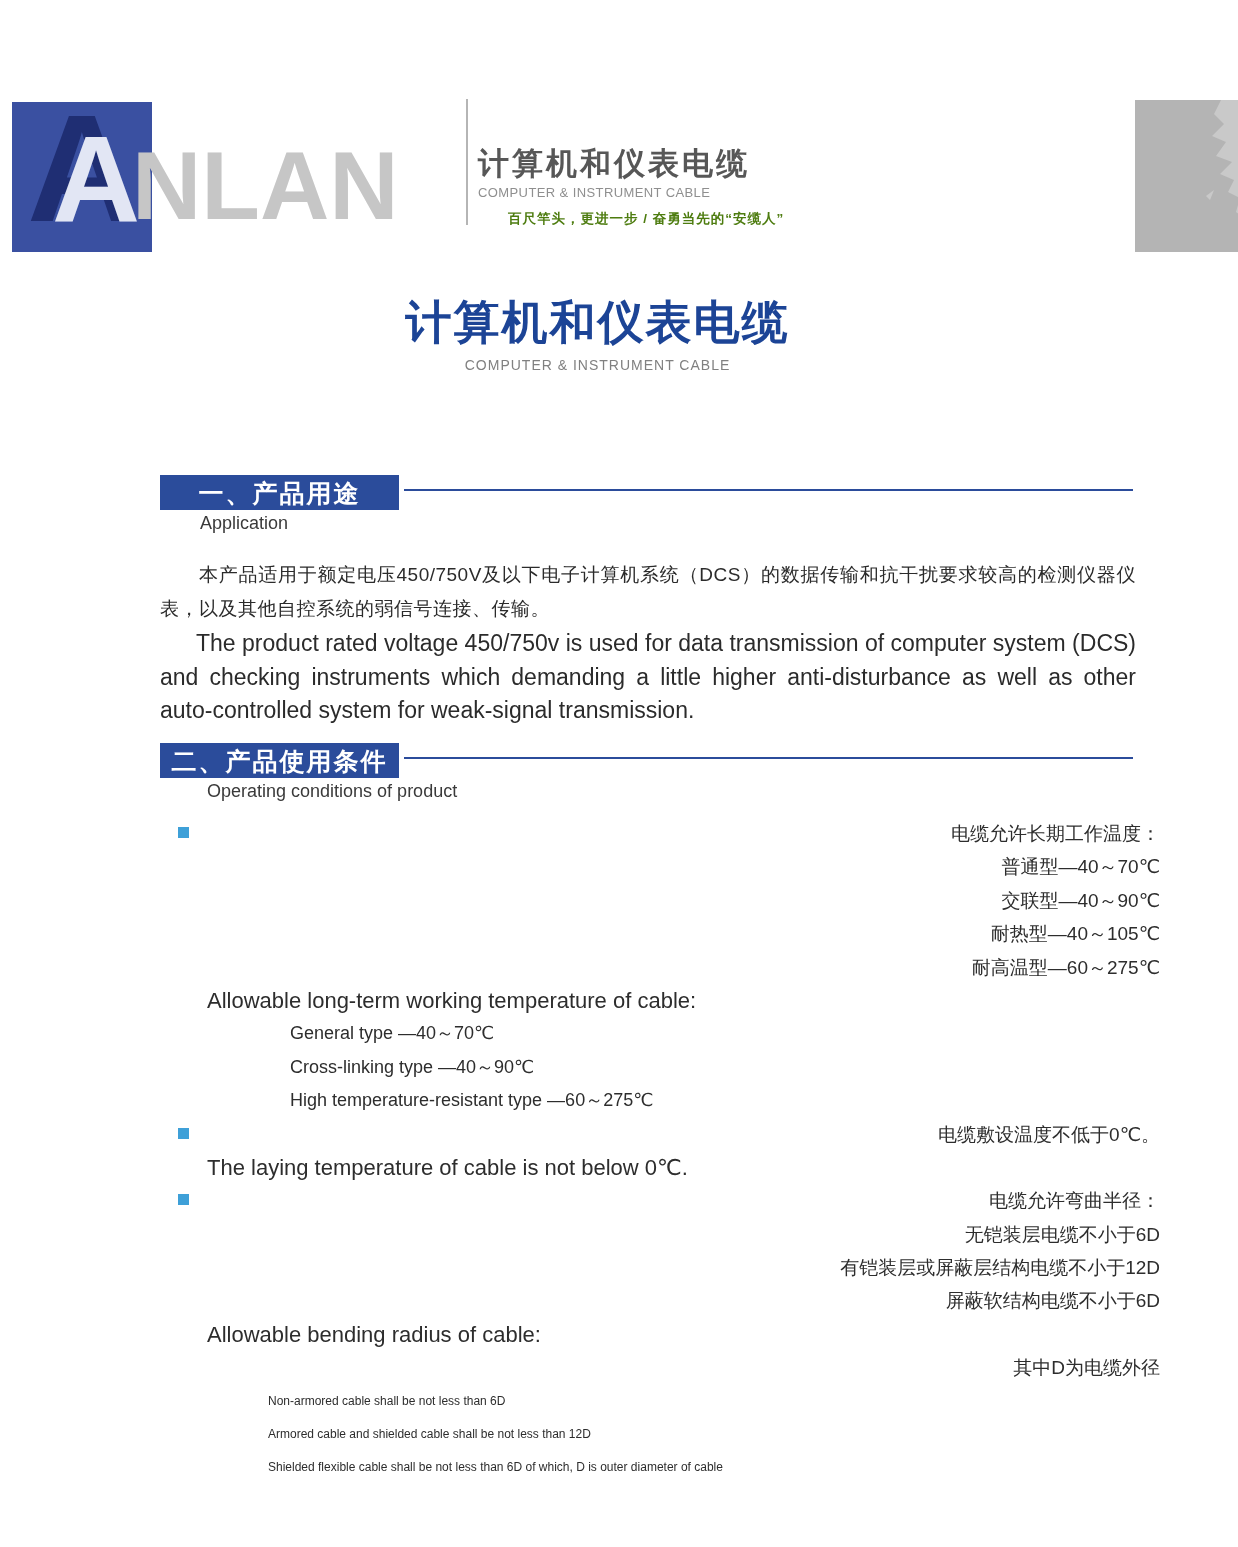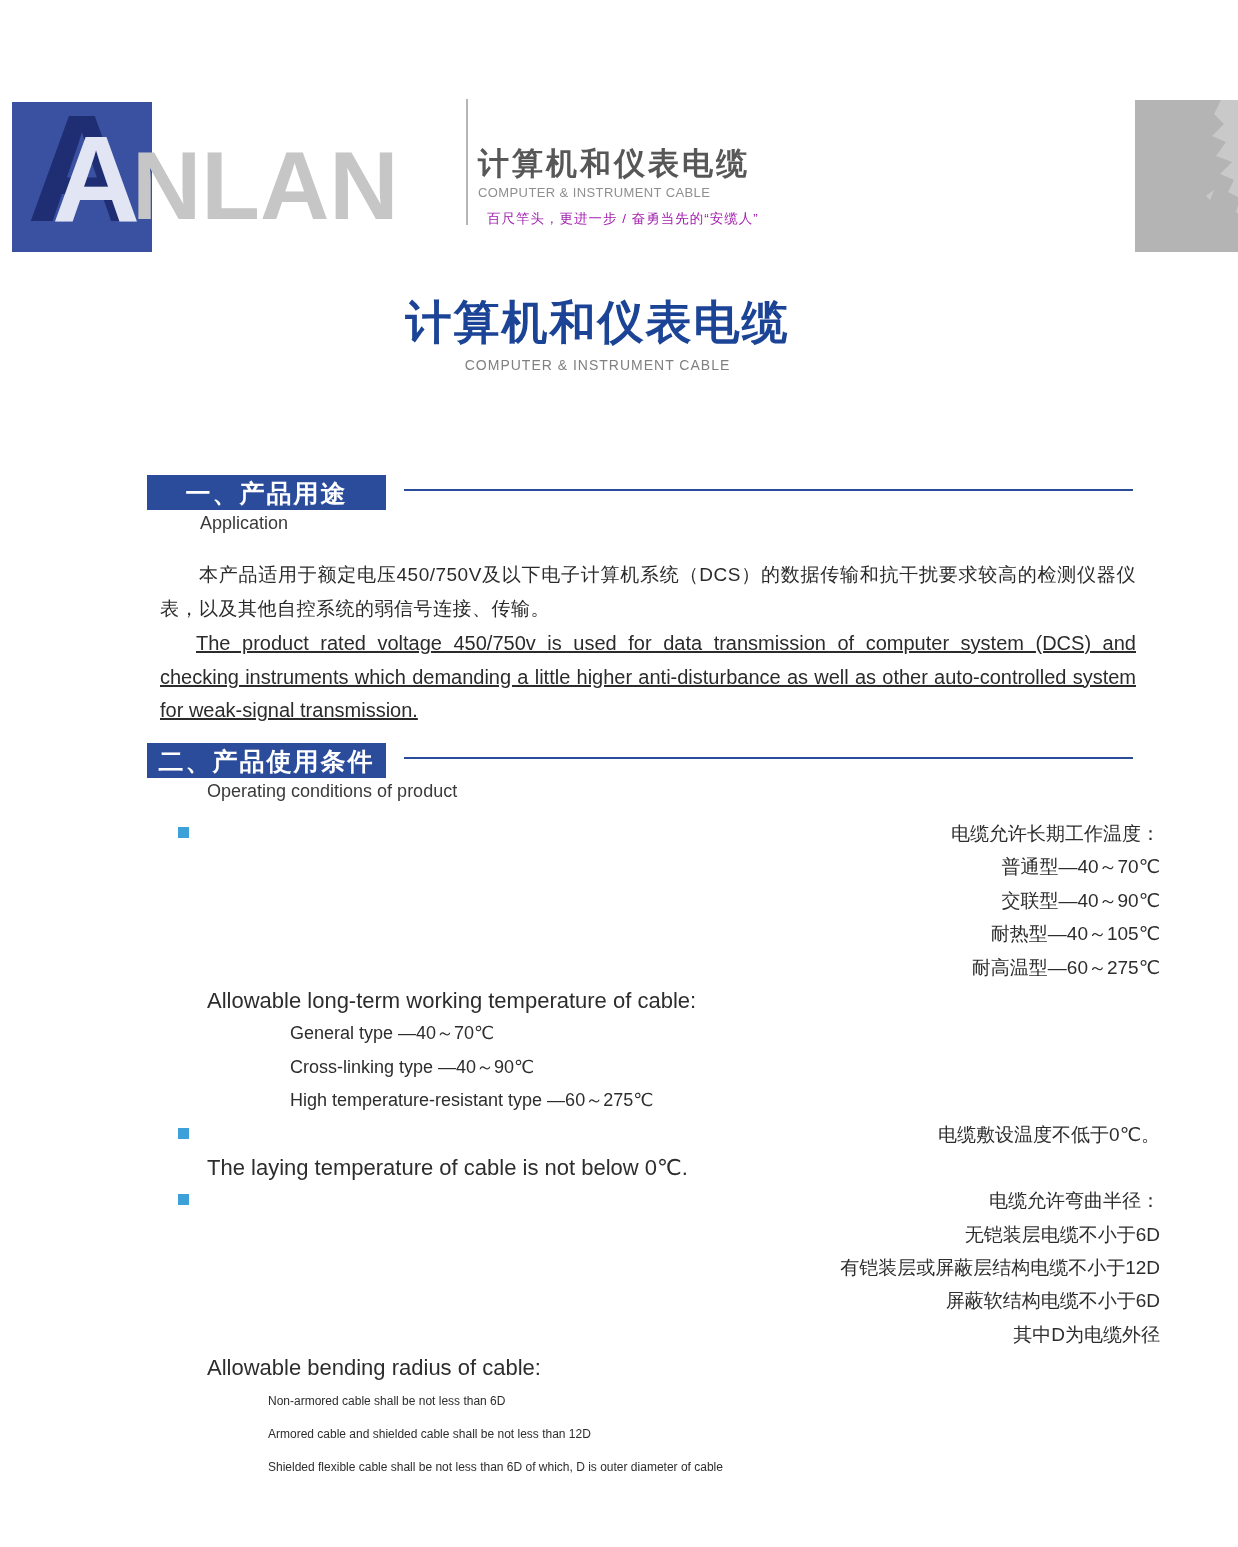--- a/index.html
+++ b/index.html
@@ -11,44 +11,44 @@
   .logo-a-outer{position:absolute;left:0;top:-14px;width:140px;text-align:center;
                 font-size:152px;font-weight:bold;color:#1f2e73;line-height:160px;}
   .logo-a-inner{position:absolute;left:14px;top:8px;width:140px;text-align:center;
                 font-size:122px;font-weight:bold;color:#e2e6f4;line-height:140px;}
   .logo-text{position:absolute;left:132px;top:147px;font-size:96px;font-weight:bold;
              color:#c6c6c6;letter-spacing:0px;line-height:78px;}
   .header-divider{position:absolute;left:466px;top:99px;width:2px;height:126px;background:#b5b5b5;}
   .header-block{position:absolute;left:478px;top:144px;}
   .header-title-zh{font-size:31px;font-weight:bold;color:#575757;letter-spacing:3px;line-height:40px;}
   .header-title-en{font-size:13px;color:#8f8f8f;letter-spacing:.4px;margin-top:1px;}
-  .header-tagline{margin-top:10px;margin-left:9px;font-size:13.5px;font-weight:normal;color:#a21caf;letter-spacing:1px;}
+  .header-tagline{margin-top:10px;margin-left:30px;font-size:13.5px;font-weight:bold;color:#4d7c0f;letter-spacing:1px;}
   .corner-photo{position:absolute;left:1135px;top:100px;width:103px;height:152px;background:#b4b4b4;overflow:hidden;}
   .corner-photo svg{position:absolute;right:-8px;top:0;}
 
   
   .doc-title{position:absolute;left:160px;top:296px;width:875px;text-align:center;}
   .doc-title-zh{font-size:46px;font-weight:bold;color:#1c4496;letter-spacing:2px;line-height:52px;}
   .doc-title-en{font-size:14px;color:#808080;letter-spacing:1px;margin-top:9px;}
 
   
-  .sec-bar{position:absolute;left:147px;width:239px;height:35px;background:#2b4c9b;
+  .sec-bar{position:absolute;left:160px;width:239px;height:35px;background:#2b4c9b;
            color:#ffffff;font-size:25px;font-weight:bold;letter-spacing:2px;
            text-align:center;line-height:36px;}
   .sec-line{position:absolute;height:2px;background:#2b4c9b;left:404px;width:729px;}
   .bar-1{top:475px;} .line-1{top:489px;}
   .bar-2{top:743px;} .line-2{top:757px;}
   .sec-sub{position:absolute;font-size:18px;color:#3a3a3a;}
   .sub-1{left:200px;top:513px;}
   .sub-2{left:207px;top:781px;}
 
   
   .para{position:absolute;left:160px;width:976px;text-align:justify;color:#2b2b2b;}
   .para-zh{top:558px;font-size:19px;line-height:33.5px;text-indent:39px;letter-spacing:.5px;}
-  .para-en{top:627px;font-size:20px;line-height:33.5px;text-indent:36px;text-decoration:underline;}
+  .para-en{top:627px;font-size:23px;line-height:33.5px;text-indent:36px;}
 
   
   .cond-list{position:absolute;left:160px;top:817px;width:1000px;}
   .row{position:relative;height:33.4px;line-height:33.4px;color:#2d2d2d;white-space:nowrap;}
   .row.bullet,.row.plain{padding-left:47px;font-size:19px;text-align:right;}
   .row.plain-en{padding-left:47px;font-size:22px;}
   .row.ind1{padding-left:130px;font-size:18px;}
   .row.ind2{padding-left:108px;font-size:12px;}
   .sq{position:absolute;left:18px;top:10px;width:11px;height:11px;background:#3ea0d8;}
 </style>
@@ -102,20 +102,20 @@
       <div class="row plain-en"><span>Allowable long-term working temperature of cable:</span></div>
       <div class="row ind1"><span>General type —40～70℃</span></div>
       <div class="row ind1"><span>Cross-linking type —40～90℃</span></div>
       <div class="row ind1"><span>High temperature-resistant type —60～275℃</span></div>
       <div class="row bullet"><span class="sq"></span><span>电缆敷设温度不低于0℃。</span></div>
       <div class="row plain-en"><span>The laying temperature of cable is not below 0℃.</span></div>
       <div class="row bullet"><span class="sq"></span><span>电缆允许弯曲半径：</span></div>
       <div class="row plain"><span>无铠装层电缆不小于6D</span></div>
       <div class="row plain"><span>有铠装层或屏蔽层结构电缆不小于12D</span></div>
       <div class="row plain"><span>屏蔽软结构电缆不小于6D</span></div>
+      <div class="row plain-en"><span>Allowable bending radius of cable:</span></div>
       <div class="row plain"><span>其中D为电缆外径</span></div>
-      <div class="row plain-en"><span>Allowable bending radius of cable:</span></div>
       <div class="row ind2"><span>Non-armored cable shall be not less than 6D</span></div>
       <div class="row ind2"><span>Armored cable and shielded cable shall be not less than 12D</span></div>
       <div class="row ind2"><span>Shielded flexible cable shall be not less than 6D of which, D is outer diameter of cable</span></div>
     </div>
 
 </div>
 
 </body></html>

